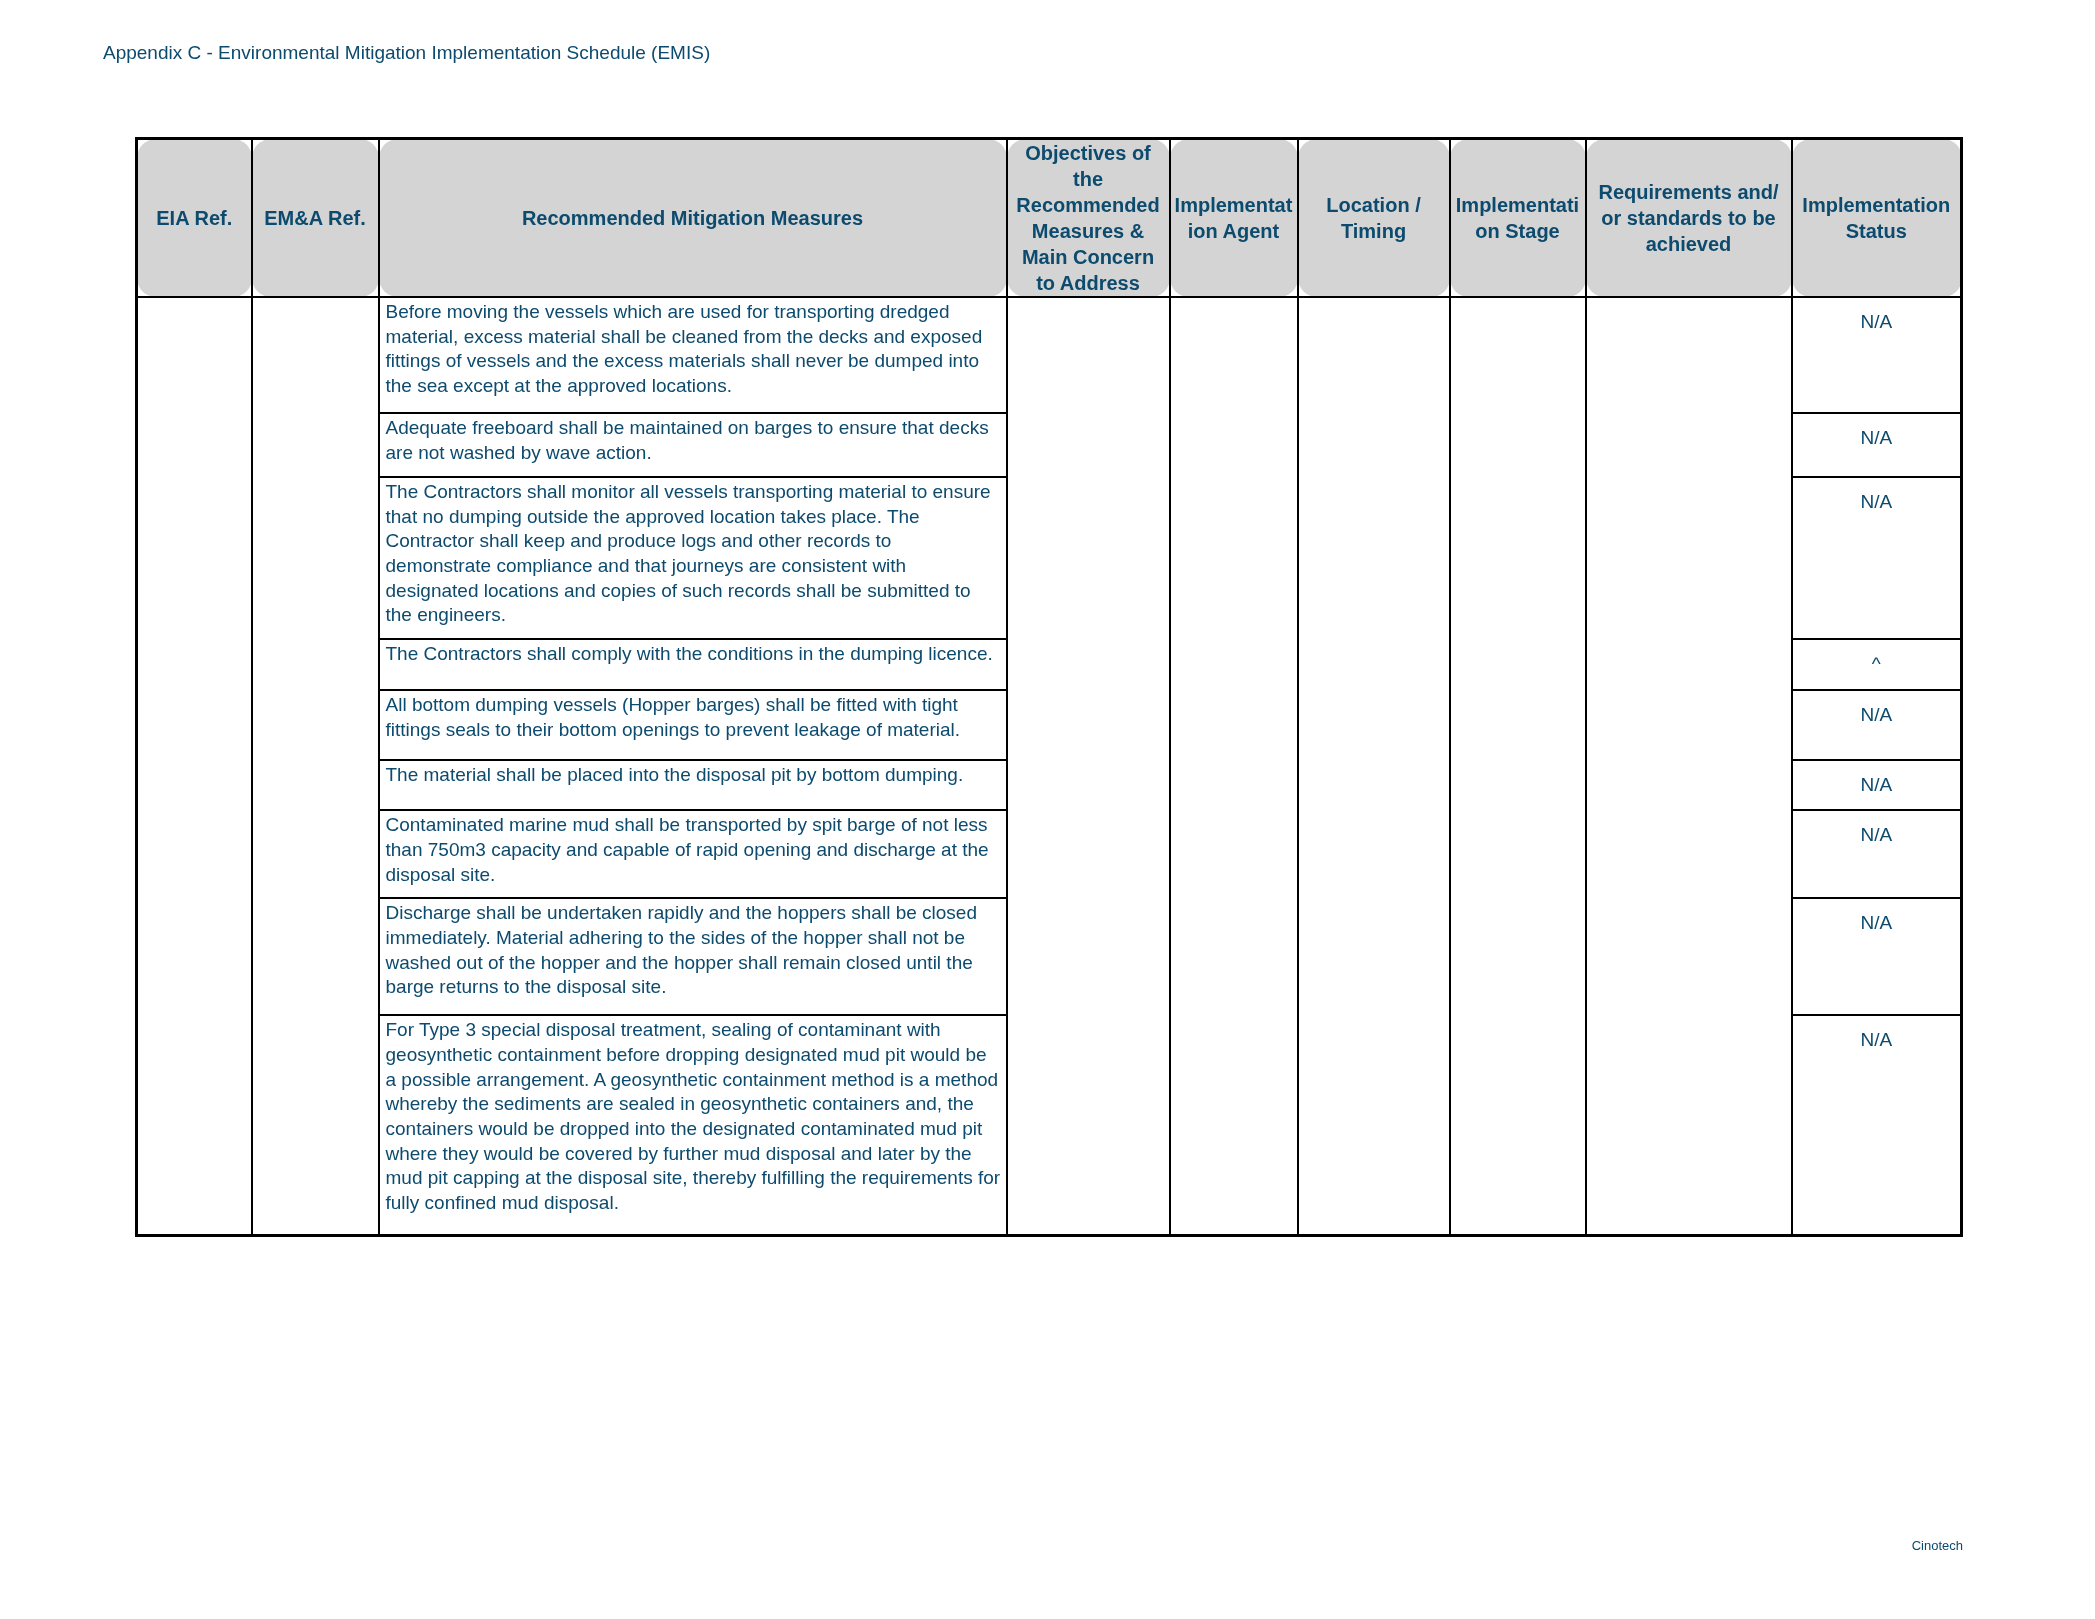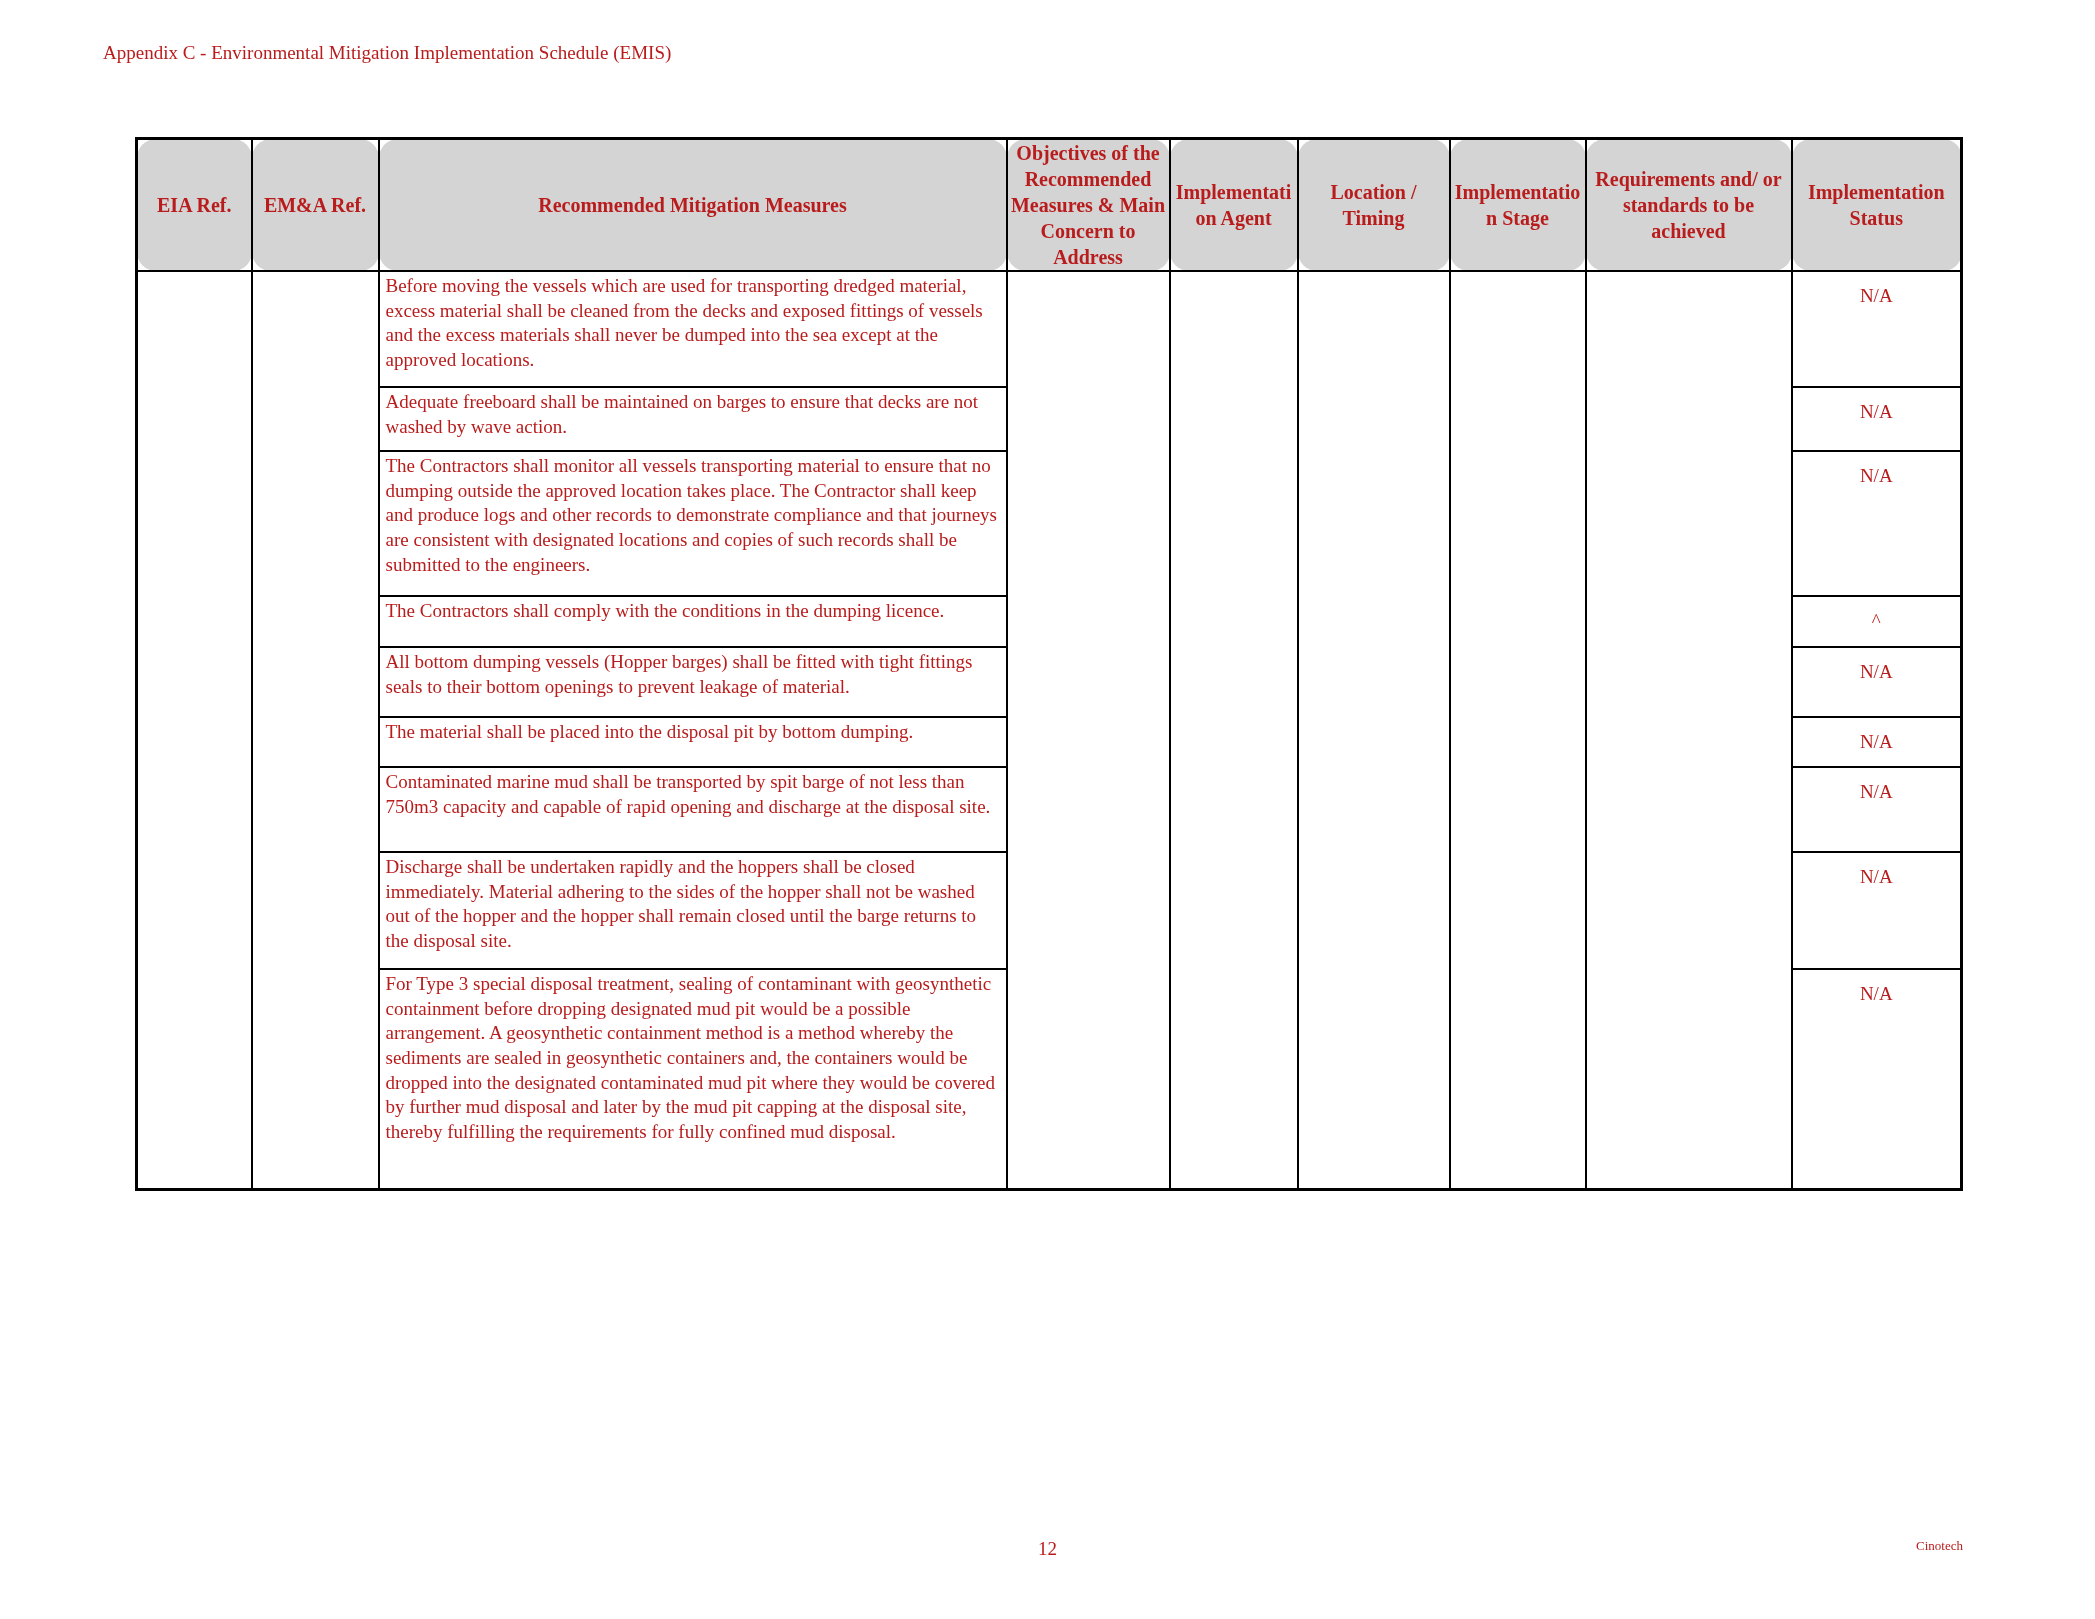--- a/index.html
+++ b/index.html
@@ -5,22 +5,22 @@
   html, body {
     margin: 0;
     padding: 0;
     background: #ffffff;
   }
   .page {
     position: relative;
     width: 2095px;
     height: 1619px;
     background: #ffffff;
-    font-family: Liberation Serif, serif;
-    color: #b91c1c;
+    font-family: Liberation Sans, sans-serif;
+    color: #0c4a6e;
     overflow: hidden;
   }
   .doc-title {
     position: absolute;
     left: 103px;
     top: 42px;
     font-size: 19px;
     white-space: nowrap;
   }
   table.emis {
@@ -160,16 +160,15 @@
         <td class="measure">Discharge shall be undertaken rapidly and the hoppers shall be closed immediately. Material adhering to the sides of the hopper shall not be washed out of the hopper and the hopper shall remain closed until the barge returns to the disposal site.</td>
         <td class="status">N/A</td>
       </tr>
       <tr class="r8">
         <td class="measure">For Type 3 special disposal treatment, sealing of contaminant with geosynthetic containment before dropping designated mud pit would be a possible arrangement. A geosynthetic containment method is a method whereby the sediments are sealed in geosynthetic containers and, the containers would be dropped into the designated contaminated mud pit where they would be covered by further mud disposal and later by the mud pit capping at the disposal site, thereby fulfilling the requirements for fully confined mud disposal.</td>
         <td class="status">N/A</td>
       </tr>
     </tbody>
   </table>
 
-  <div class="footer-page-number">12</div>
   <div class="footer-company">Cinotech</div>
 
 </div>
 
 </body></html>

